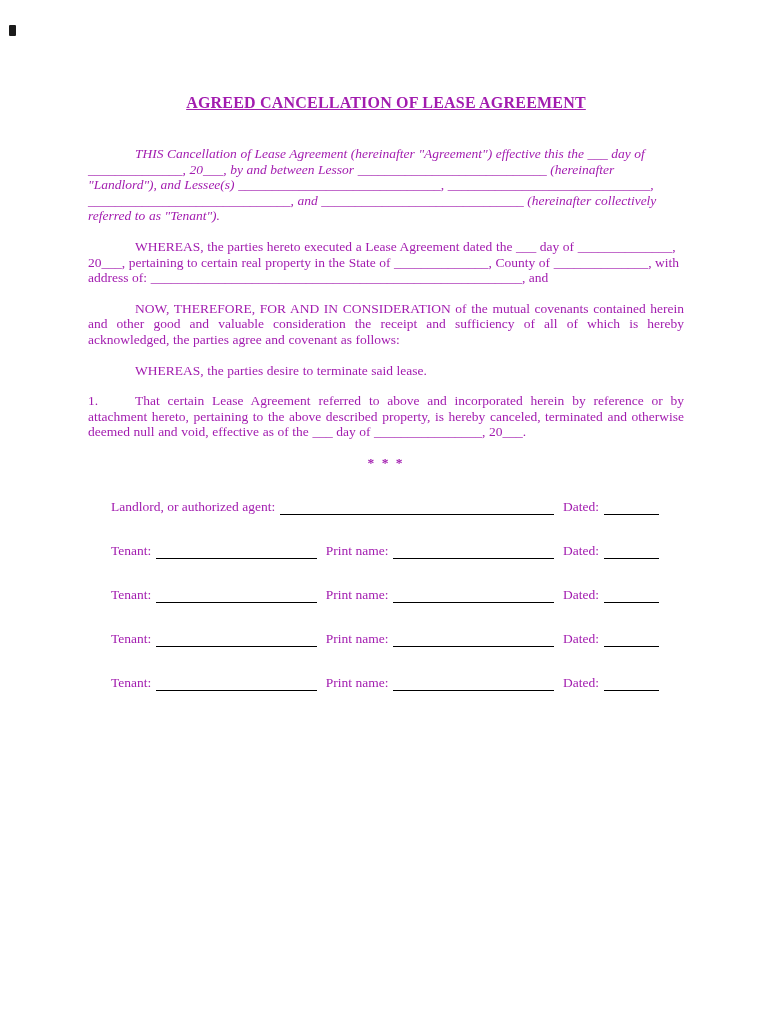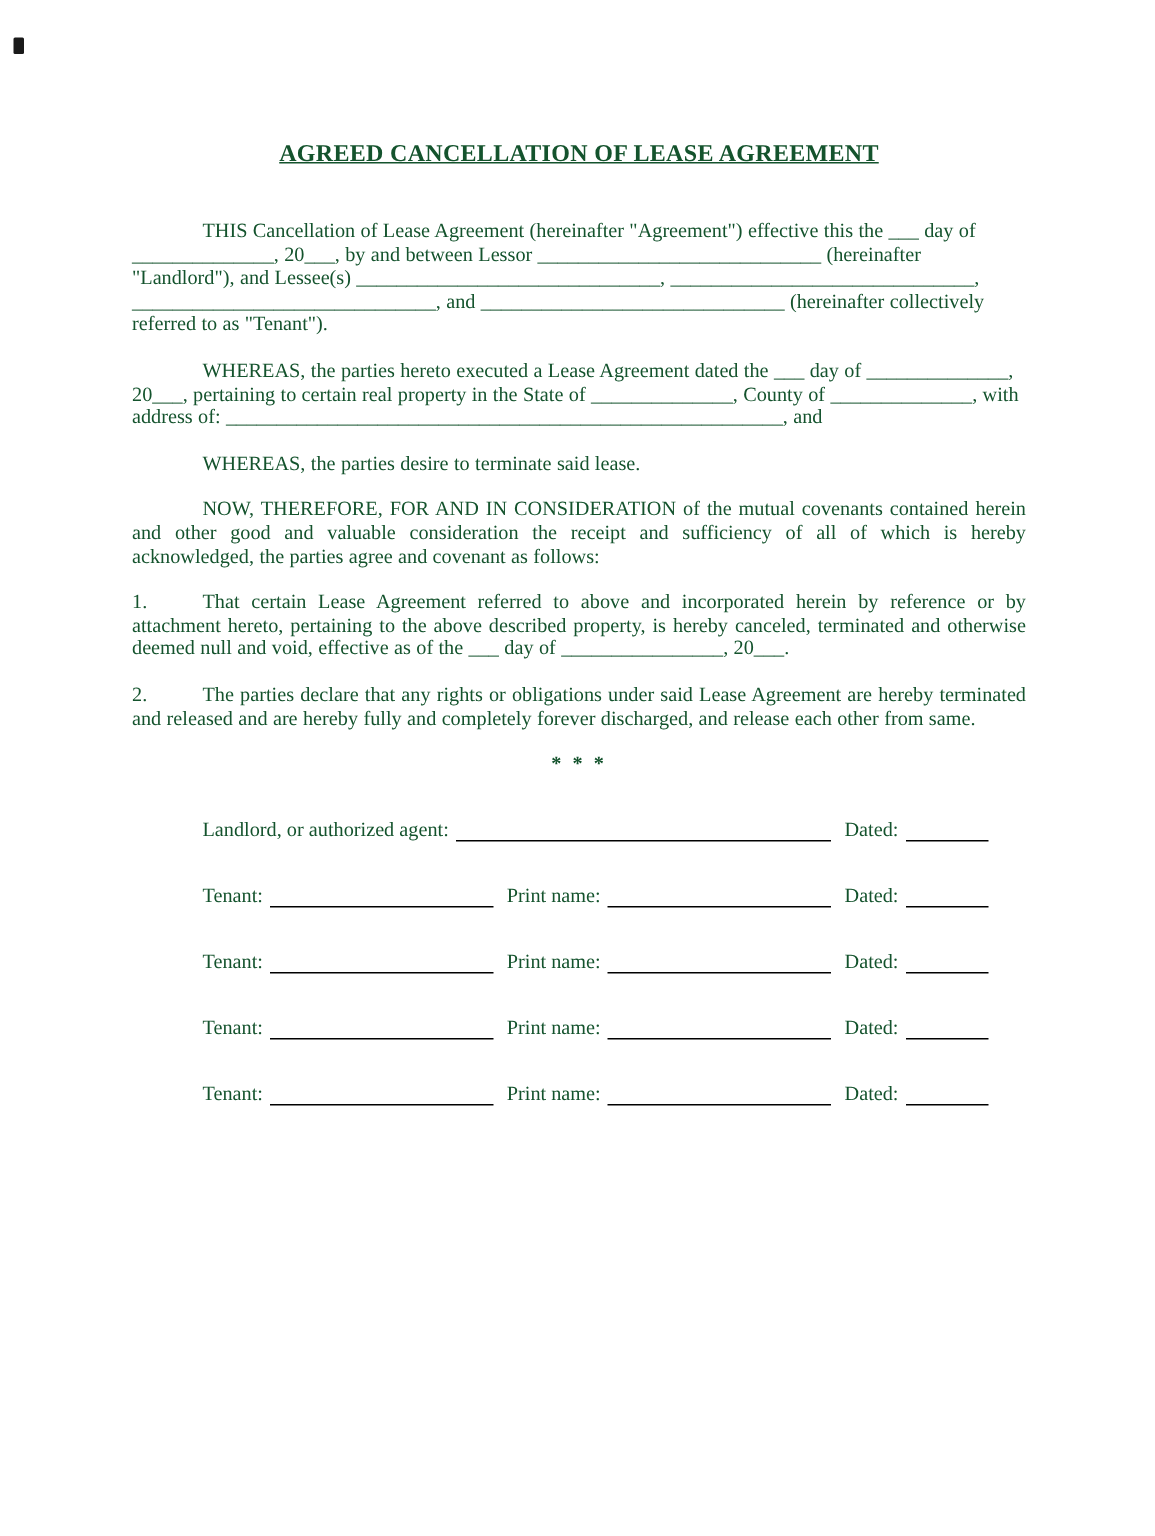--- a/index.html
+++ b/index.html
@@ -4,21 +4,21 @@
 <style>
   * { box-sizing: border-box; }
   html, body { margin: 0; padding: 0; background: #ffffff; }
   .page {
     position: relative;
     width: 770px;
     height: 1024px;
     margin: 0 auto;
     background: #ffffff;
     font-family: "Liberation Serif", "DejaVu Serif", serif;
-    color: #14532d;
+    color: #a21caf;
     overflow: hidden;
   }
   .artifact {
     position: absolute;
     left: 9px;
     top: 25px;
     width: 7px;
     height: 11px;
     background: #1a1a1a;
     border-radius: 1px;
@@ -33,21 +33,21 @@
     text-align: center;
     text-decoration: underline;
     letter-spacing: 0.2px;
   }
   .para {
     margin: 15px 0 0 0;
     font-size: 13.5px;
     line-height: 15.6px;
     word-spacing: 0.2px;
   }
-  .para.first { margin-top: 34px; }
+  .para.first { margin-top: 34px; font-style: italic; }
   .indent { text-indent: 47px; }
   .justify { text-align: justify; }
   .num {
     display: inline-block;
     width: 47px;
     text-indent: 0;
   }
   .centerline {
     margin: 15px 0 0 0;
     font-size: 13.5px;
@@ -58,21 +58,20 @@
   .sig-section {
     padding: 0 25px 0 23px;
     margin-top: 14px;
   }
   .sig-row {
     display: flex;
     align-items: flex-end;
     margin-top: 28px;
     font-size: 13.5px;
     line-height: 16px;
-    margin-left: 24px;
   }
   .sig-row .label { white-space: nowrap; }
   .sig-line {
     flex: 1 1 auto;
     height: 13px;
     border-bottom: 1px solid #000;
     margin-left: 5px;
   }
   .sig-line.dated {
     flex: 0 0 55px;
@@ -86,27 +85,26 @@
   <div class="artifact"></div>
 
   <div class="content">
 
     <h1 class="doc-title">AGREED CANCELLATION OF LEASE AGREEMENT</h1>
 
     <p class="para first indent">THIS Cancellation of Lease Agreement (hereinafter "Agreement") effective this the ___ day of ______________, 20___, by and between Lessor ____________________________ (hereinafter "Landlord"), and Lessee(s) ______________________________, ______________________________, ______________________________, and ______________________________ (hereinafter collectively referred to as "Tenant").</p>
 
     <p class="para indent">WHEREAS, the parties hereto executed a Lease Agreement dated the ___ day of ______________, 20___, pertaining to certain real property in the State of ______________, County of ______________, with address of: _______________________________________________________, and</p>
 
+    <p class="para indent justify">NOW, THEREFORE, FOR AND IN CONSIDERATION of the mutual covenants contained herein and other good and valuable consideration the receipt and sufficiency of all of which is hereby acknowledged, the parties agree and covenant as follows:</p>
+
     <p class="para indent">WHEREAS, the parties desire to terminate said lease.</p>
-
-    <p class="para indent justify">NOW, THEREFORE, FOR AND IN CONSIDERATION of the mutual covenants contained herein and other good and valuable consideration the receipt and sufficiency of all of which is hereby acknowledged, the parties agree and covenant as follows:</p>
 
     <p class="para justify"><span class="num">1.</span><span>That certain Lease Agreement referred to above and incorporated herein by reference or by attachment hereto, pertaining to the above described property, is hereby canceled, terminated and otherwise deemed null and void, effective as of the ___ day of ________________, 20___.</span></p>
 
-    <p class="para justify"><span class="num">2.</span><span>The parties declare that any rights or obligations under said Lease Agreement are hereby terminated and released and are hereby fully and completely forever discharged, and release each other from same.</span></p>
 
 
     <p class="centerline stars">* * *</p>
 
 
     <div class="sig-section">
 
       <div class="sig-row">
         <span class="label">Landlord, or authorized agent:</span>
         <span class="sig-line"></span>

